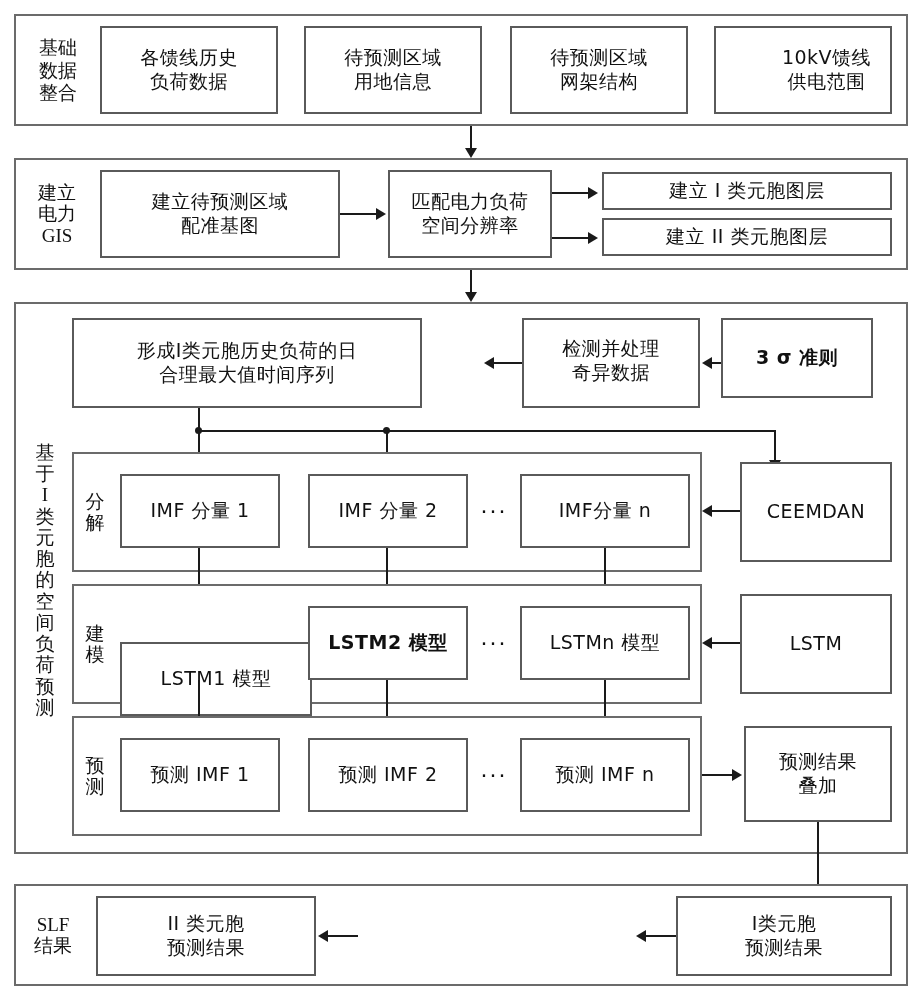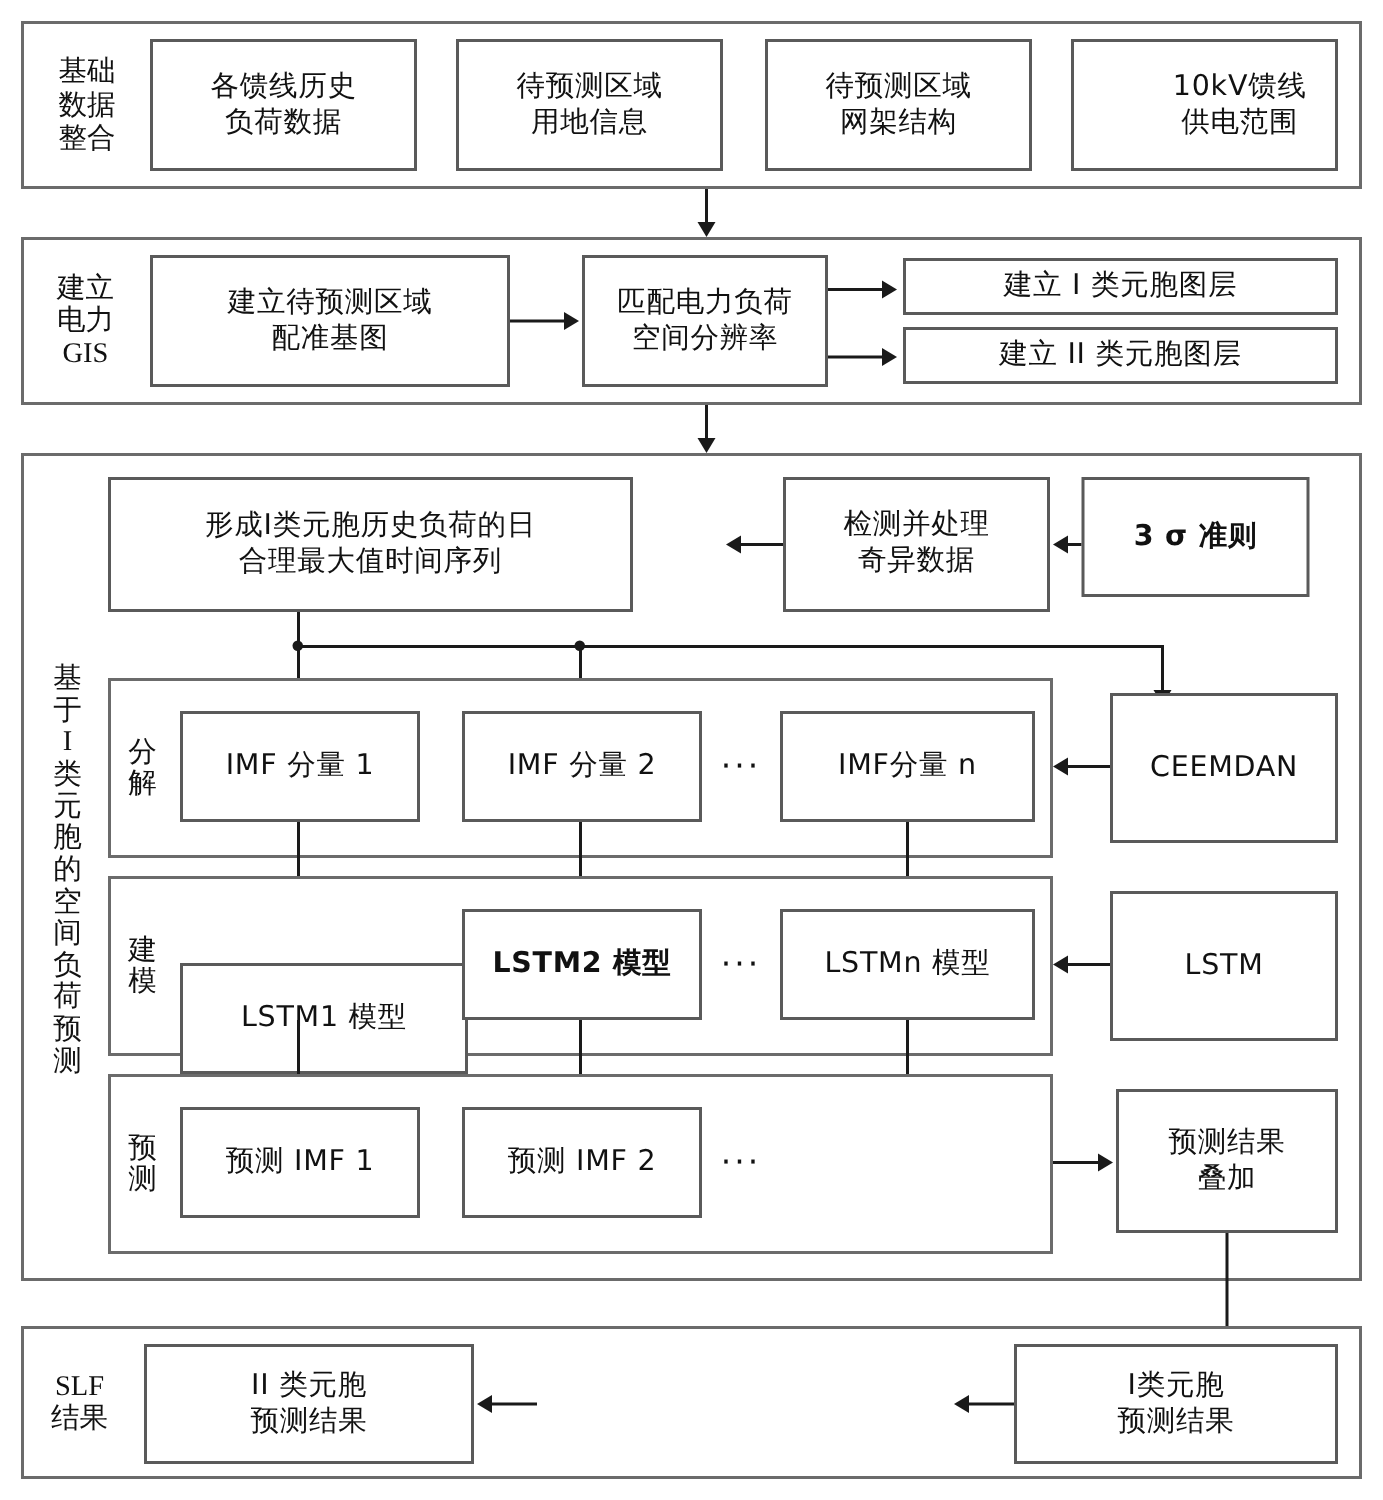--- a/index.html
+++ b/index.html
@@ -255,20 +255,21 @@
 
   <div class="subgroup" style="left:72px; top:716px; width:630px; height:120px;"></div>
   <div class="vlabel" style="left:78px; top:746px; width:34px; height:60px;">
     <span>预</span>
     <span>测</span>
   </div>
 
   <div class="box" style="left:120px; top:738px; width:160px; height:74px;">预测 IMF 1</div>
   <div class="box" style="left:308px; top:738px; width:160px; height:74px;">预测 IMF 2</div>
   <div class="dots" style="left:472px; top:762px; width:44px; height:26px;">···</div>
+  <div class="box" style="left:520px; top:738px; width:170px; height:74px;">预测 IMF n</div>
 
   <div class="hline" style="left:702px; top:774px; width:32px;"></div>
   <div class="arrow-r" style="left:732px; top:769px;"></div>
 
   <div class="box" style="left:744px; top:726px; width:148px; height:96px; white-space:pre-line;">预测结果
 叠加</div>
 
   <div class="vline" style="left:817px; top:822px; height:72px;"></div>
   <div class="arrow-d" style="left:812px; top:892px;"></div>
 

